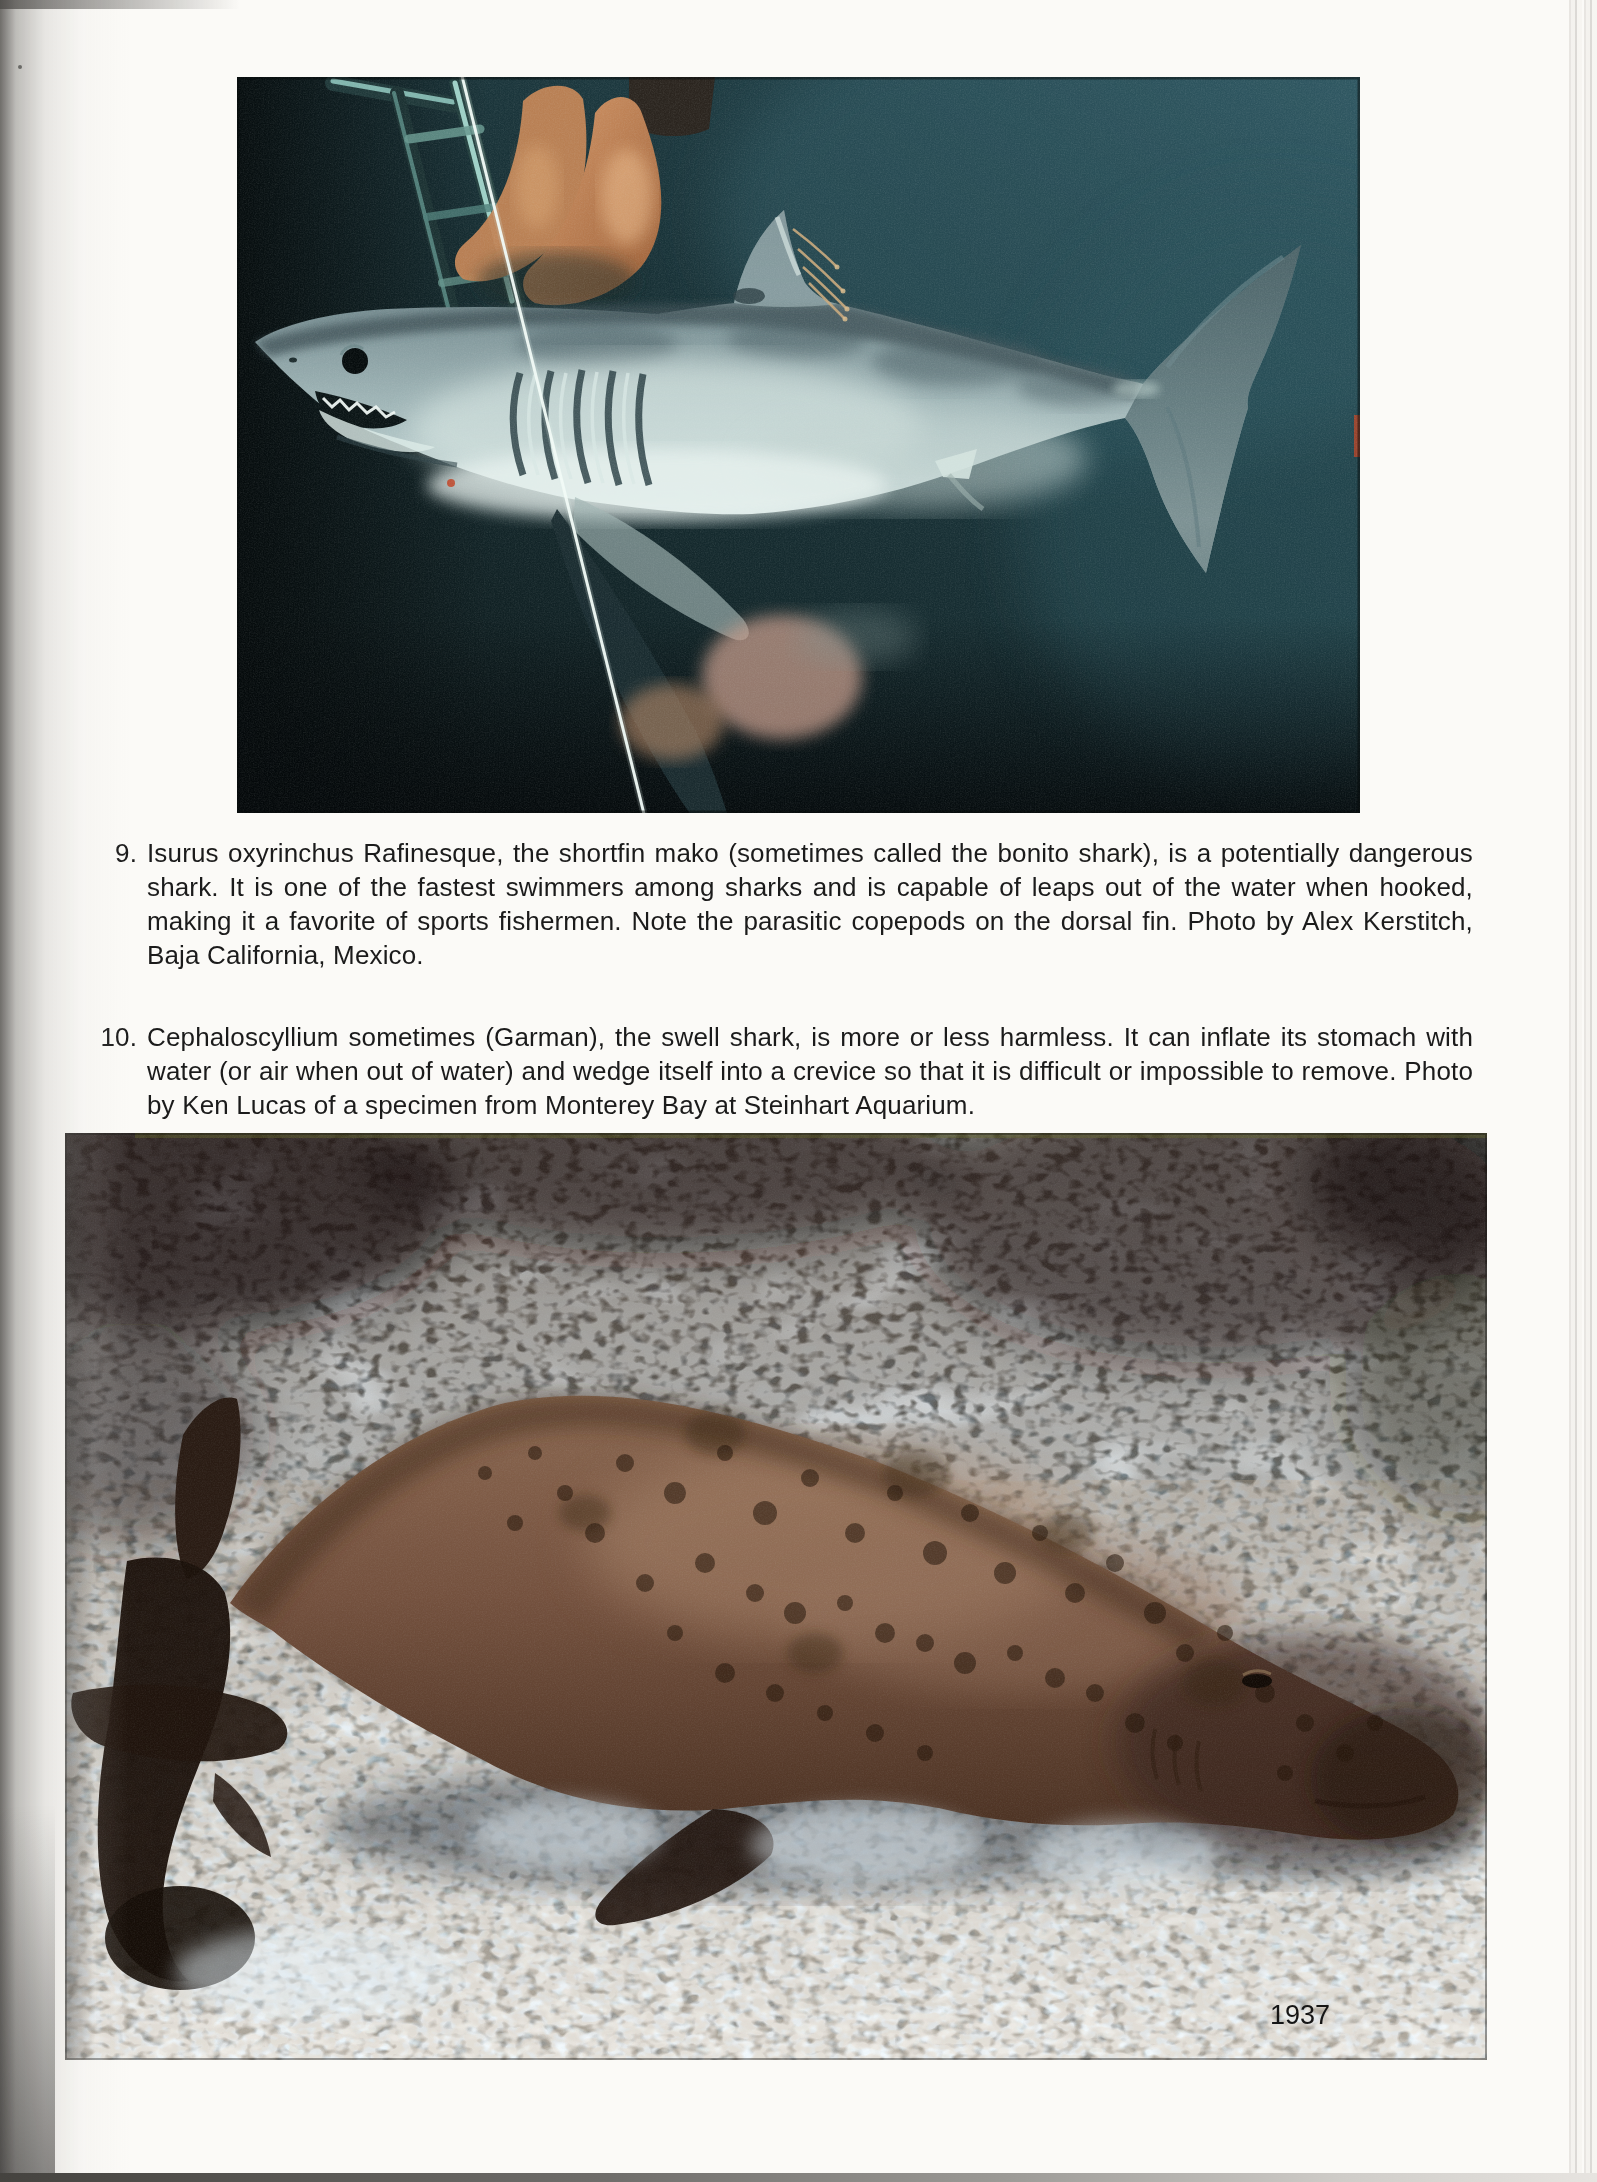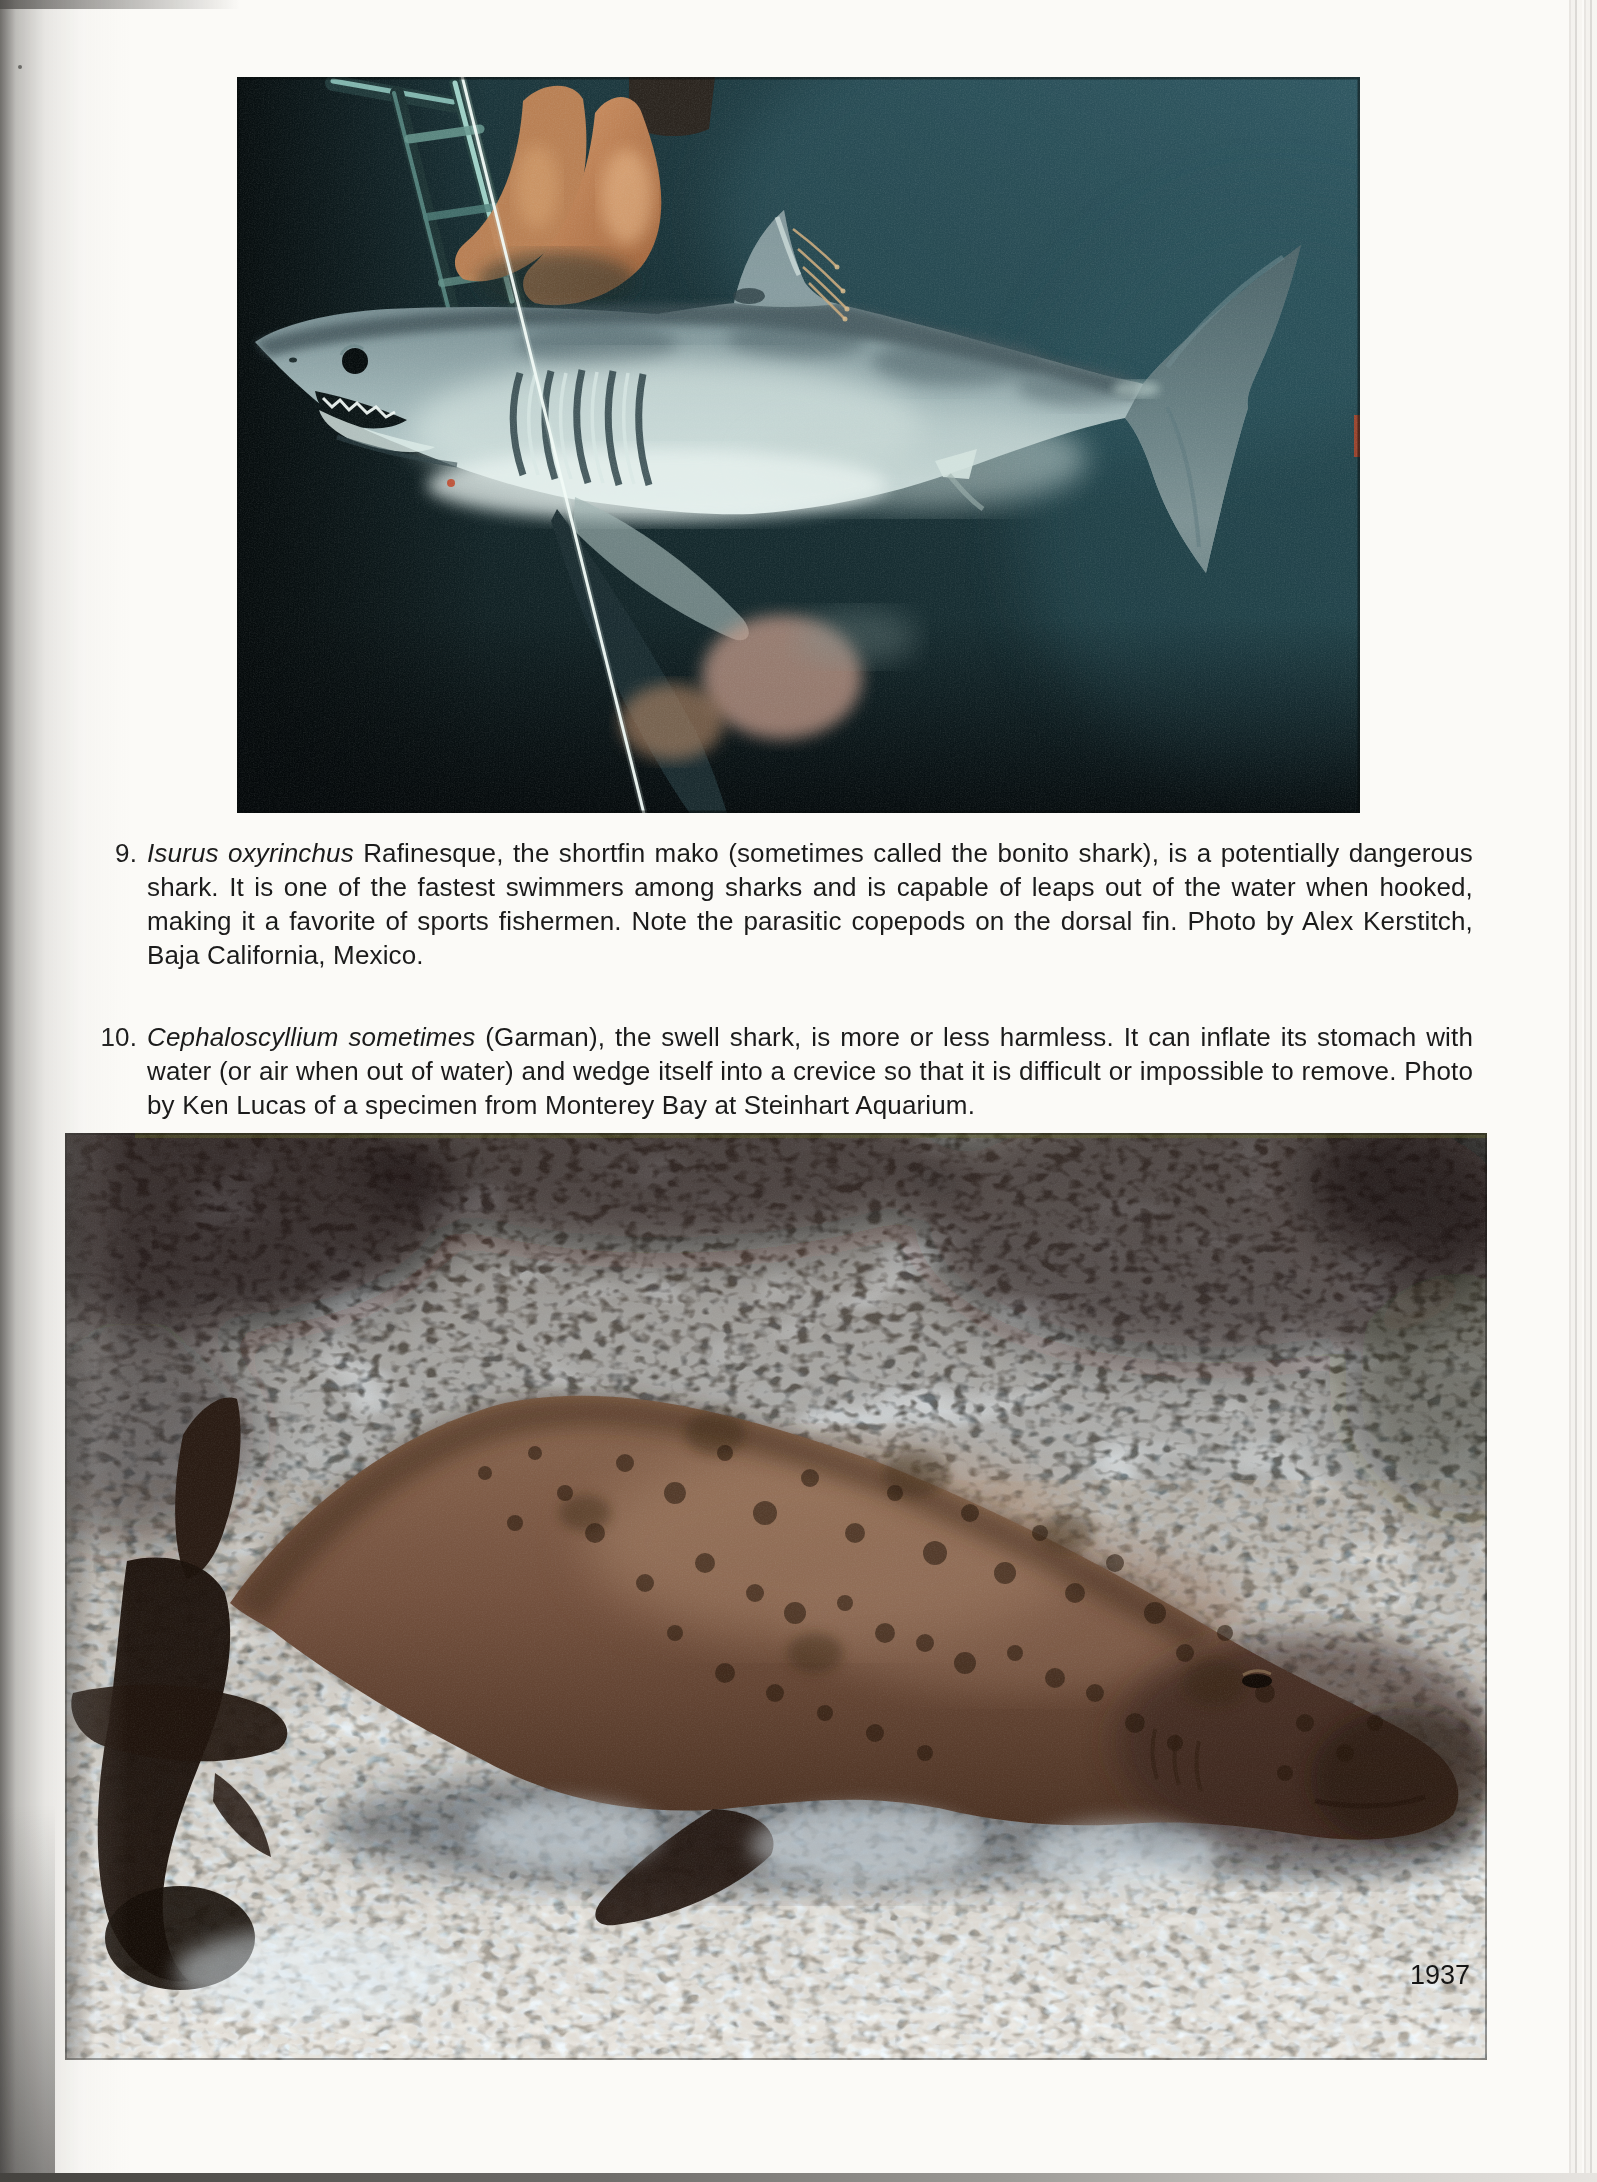--- a/index.html
+++ b/index.html
@@ -4,22 +4,22 @@
 <style>
   html,body{margin:0;padding:0;background:#d8d6d2;}
   .page{
     position:relative;width:1597px;height:2182px;overflow:hidden;
     background:#fbfaf7;font-family:"Liberation Sans",sans-serif;color:#1b1b1b;
   }
   .photo{position:absolute;}
   .photo svg{display:block;width:100%;height:100%;}
   .caption{position:absolute;font-size:26px;line-height:34px;text-align:justify;letter-spacing:0.15px;color:#1b1b1b;}
   .caption .num{position:absolute;right:100%;margin-right:10px;white-space:nowrap;}
-  .sp{font-style:italic;}
-  .pageno{position:absolute;top:1960px;left:1270px;width:200px;text-align:right;font-size:27px;color:#151515;}
+  .sp{}
+  .pageno{position:absolute;top:2000px;left:1270px;width:200px;text-align:left;font-size:27px;color:#151515;}
   .edge-left{position:absolute;left:0;top:0;width:130px;height:100%;
     background:linear-gradient(to right,rgba(96,94,91,0.9),rgba(140,138,134,0.55) 16px,rgba(185,183,179,0.3) 45px,rgba(220,218,214,0.12) 82px,rgba(255,255,255,0) 100%);}
   .edge-left-bottom{position:absolute;left:0;bottom:0;width:55px;height:420px;
     background:linear-gradient(to top,rgba(52,50,48,0.55),rgba(52,50,48,0) 90%);}
   .edge-top{position:absolute;left:0;top:0;width:320px;height:9px;
     background:linear-gradient(to right,rgba(75,73,70,0.75),rgba(75,73,70,0) 75%);}
   .edge-bottom{position:absolute;left:0;bottom:0;width:100%;height:9px;
     background:linear-gradient(to right,#45433f,#6f6d6a 38%,#9c9a96 63%,#cfccc8 84%,#e7e4e0);}
   .edge-right{position:absolute;right:0;top:0;width:30px;height:100%;opacity:0.8;
     background:repeating-linear-gradient(to right,rgba(0,0,0,0) 0 2px,#e3e0dc 2px 4px,#f2f0ec 4px 8px,#d4d1cd 8px 10px,#f6f4f0 10px 15px);}

